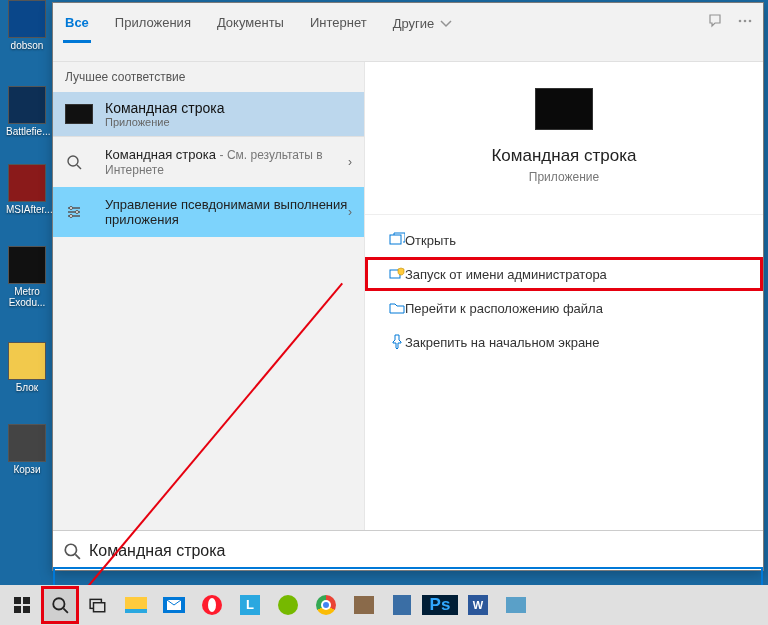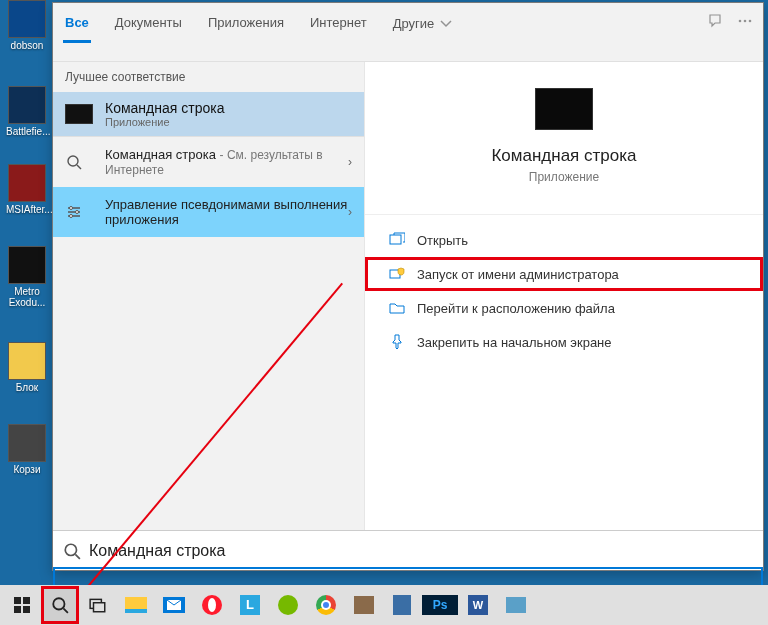--- a/index.html
+++ b/index.html
@@ -23,21 +23,21 @@
 .row{display:flex;align-items:center;padding:10px 12px;gap:22px;font-size:13px;color:#222;position:relative;cursor:pointer}
 .row.sel{background:#7dd3fc}
 .row .chev{position:absolute;right:12px;font-size:12px;color:#666}
 .ric{width:18px;height:18px;display:flex;align-items:center;justify-content:center;color:#555}
 .right{flex:1;background:#fff;border-left:1px solid #e6e6e6;display:flex;flex-direction:column}
 .prev{display:flex;flex-direction:column;align-items:center;padding:26px 0 16px}
 .prev .pv{width:58px;height:42px;background:#0a0a0a;border:1px solid #333}
 .prev .pt{font-size:17px;color:#222;margin-top:16px}
 .prev .ps{font-size:12px;color:#777;margin-top:4px}
 .acts{margin-top:14px;border-top:1px solid #eee;padding:8px 0}
-.act-row{display:flex;align-items:center;gap:12px;padding:9px 24px;font-size:13px;color:#333;cursor:pointer}
+.act-row{display:flex;align-items:center;padding:9px 24px;font-size:13px;color:#333;cursor:pointer}
 .act-row.hl{outline:3px solid #e6000f;outline-offset:-3px}
 .aic{width:16px;height:16px;color:#0078d7}
 .sb{height:40px;background:#fff;border-top:1px solid #ccc;display:flex;align-items:center;padding:0 10px;gap:8px}
 .sb svg{color:#555}
 .sb .inp{flex:1;font-size:16px;color:#222;outline:none;border:none;background:transparent}
 .tbar{position:absolute;left:0;bottom:0;width:768px;height:40px;background:#e0e0e0;display:flex;align-items:center;padding:0 4px;gap:2px}
 .tb{width:36px;height:36px;display:flex;align-items:center;justify-content:center;cursor:pointer}
 .tb.seli{background:#cfcfcf;outline:3px solid #e6000f;outline-offset:-2px}
 .hl-box{position:absolute;left:53px;top:567px;width:710px;height:42px;border:2px solid #0078d7;pointer-events:none}
 .ann-line{position:absolute;border-top:2px solid #e6000f;transform-origin:left center;pointer-events:none}
@@ -52,22 +52,22 @@
   <div class="di" style="left:6px;top:86px"><div class="ic" style="background:#0d2f55"></div><span>Battlefie...</span></div>
   <div class="di" style="left:6px;top:164px"><div class="ic" style="background:#8a1a1a"></div><span>MSIAfter...</span></div>
   <div class="di" style="left:6px;top:246px"><div class="ic" style="background:#111"></div><span>Metro Exodu...</span></div>
   <div class="di" style="left:6px;top:342px"><div class="ic" style="background:#f2c94c"></div><span>Блок</span></div>
   <div class="di" style="left:6px;top:424px"><div class="ic" style="background:#444"></div><span>Корзи</span></div>
 </div>
 
 <div class="sp">
   <div class="tabs">
     <div class="tab act">Все</div>
+    <div class="tab">Приложения</div>
     <div class="tab">Документы</div>
-    <div class="tab">Приложения</div>
     <div class="tab">Интернет</div>
     <div class="tab">
         <span>Другие</span>
         <svg class="ani" viewBox="0 0 16 16">
           <path d="M3 6l5 5 5-5" fill="none" stroke="currentColor" stroke-width="1.5"></path>
         </svg>
       </div>
     <div class="tabr">
       <svg class="ani" viewBox="0 0 16 16">
           <path d="M3 2h10v8H8l-3 3v-3H3z" fill="none" stroke="#555" stroke-width="1.2"></path>
@@ -216,21 +216,21 @@
         <div style="position:absolute;inset:7px;border-radius:50%;background:#4285f4"></div>
       </div>
     </div>
   <div class="tb">
       <div style="width:20px;height:18px;background:#8a6a4a"></div>
     </div>
   <div class="tb">
       <div style="width:18px;height:20px;background:#3a6ea5"></div>
     </div>
   <div class="tb">
-      <div style="width:42px;height:20px;background:#001e36;color:#31a8ff;font-size:12px;font-weight:bold;text-align:center;line-height:20px">Ps</div>
+      <div style="width:42px;height:20px;background:#001e36;color:#31a8ff;font-size:17px;font-weight:bold;text-align:center;line-height:20px">Ps</div>
     </div>
   <div class="tb">
       <div style="width:20px;height:20px;background:#2b579a;color:#fff;font-size:11px;font-weight:bold;text-align:center;line-height:20px">W</div>
     </div>
   <div class="tb">
       <div style="width:20px;height:16px;background:#5aa0c8"></div>
     </div>
 </div>
 
 </body></html>

